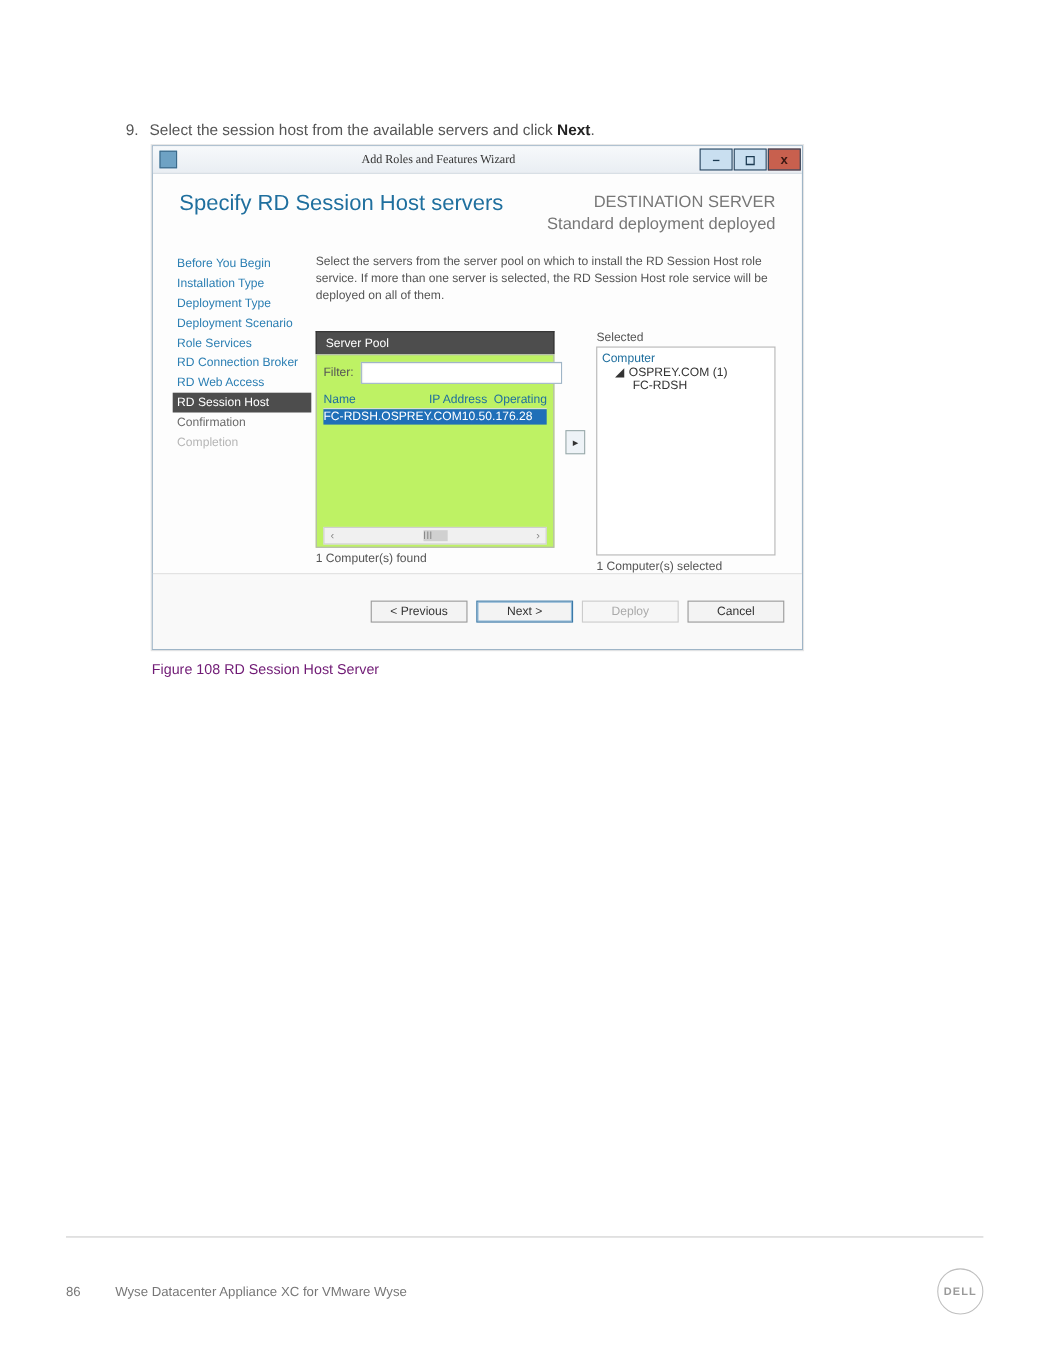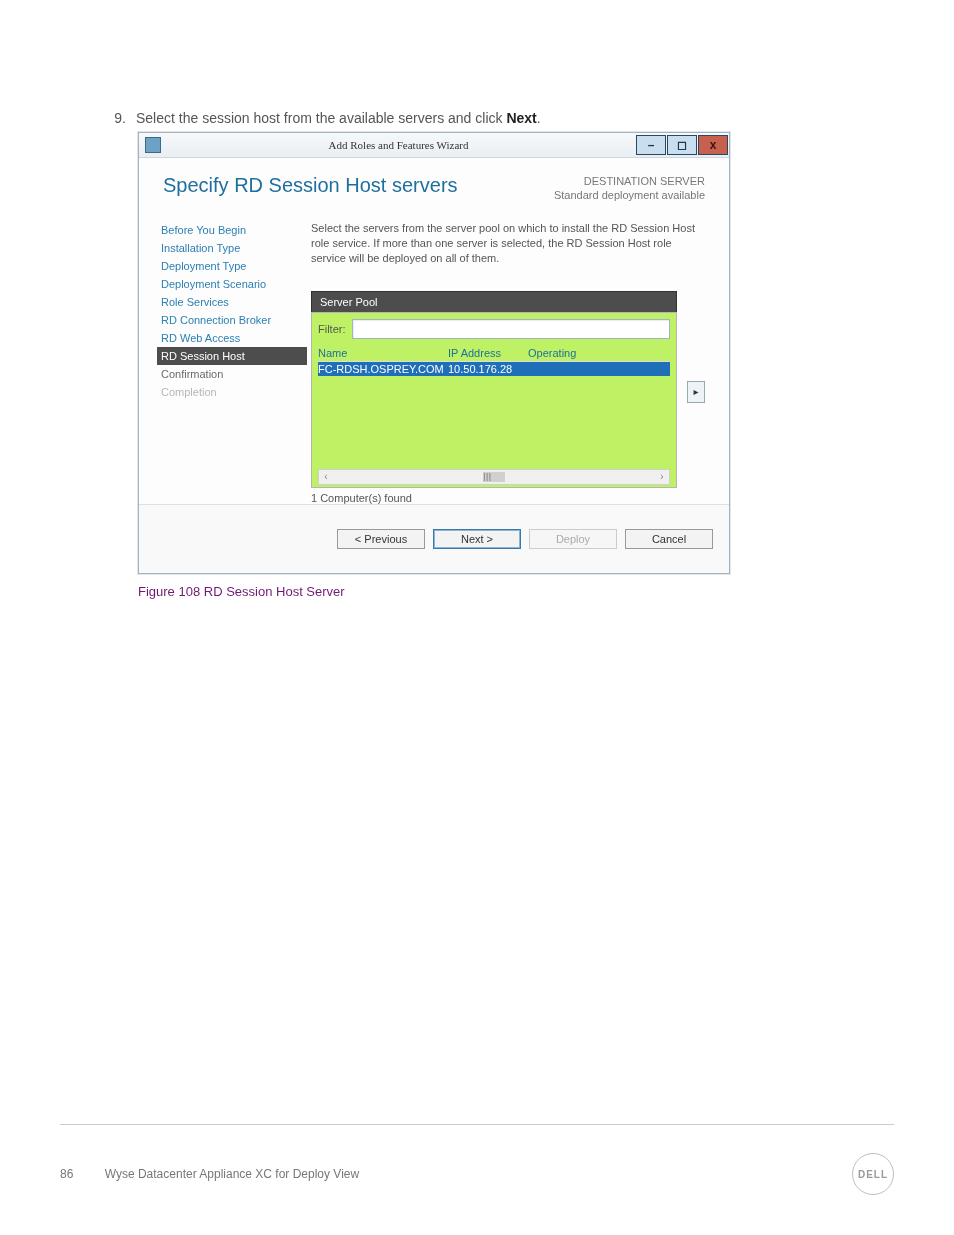--- a/index.html
+++ b/index.html
@@ -77,21 +77,21 @@
     justify-content: space-between;
     align-items: flex-start;
   }
   .wizard-title {
     color:#1f6f9e;
     font-size: 20px;
     font-weight: 300;
   }
   .dest-block {
     text-align: right;
-    font-size: 11px;
+    font-size: 15px;
     color:#777;
     line-height: 1.3;
   }
   .wizard-main {
     display:flex;
     padding: 8px 0 0 0;
   }
   .sidebar {
     width: 150px;
     padding: 4px 0 0 18px;
@@ -292,21 +292,21 @@
             <div class="win-btn win-close">x</div>
           </div>
         </div>
 
         <div class="wizard-body">
 
           <div class="wizard-header">
             <div class="wizard-title">Specify RD Session Host servers</div>
             <div class="dest-block">
               <div>DESTINATION SERVER</div>
-              <div>Standard deployment available</div>
+              <div>Standard deployment deployed</div>
             </div>
           </div>
 
           <div class="wizard-main">
 
             <div class="sidebar">
               <div class="nav-item link">Before You Begin</div>
               <div class="nav-item link">Installation Type</div>
               <div class="nav-item link">Deployment Type</div>
               <div class="nav-item link">Deployment Scenario</div>
@@ -350,20 +350,31 @@
                       <div class="arrow">›</div>
                     </div>
                   </div>
                   <div class="pool-footer">1 Computer(s) found</div>
                 </div>
 
                 <div class="mid-col">
                   <div class="move-btn">▸</div>
                 </div>
 
+                <div class="right-col">
+                  <div class="sel-label">Selected</div>
+                  <div class="tree-box">
+                    <div class="tree-root">Computer</div>
+                    <div class="tree-branch">
+                      <span class="tree-toggle">◢</span><span>OSPREY.COM (1)</span>
+                    </div>
+                    <div class="tree-leaf">FC-RDSH</div>
+                  </div>
+                  <div class="sel-footer">1 Computer(s) selected</div>
+                </div>
 
               </div>
 
             </div>
 
           </div>
 
           <div class="button-bar">
             <div class="btn">&lt; Previous</div>
             <div class="btn primary">Next &gt;</div>
@@ -377,19 +388,19 @@
       <div class="caption">Figure 108  RD Session Host Server</div>
 
     </div>
   </div>
 
   <div class="footer-area">
     <hr class="footer-rule">
     <div class="footer-line">
       <div>
         <span class="pn">86</span>
-        <span>Wyse Datacenter Appliance XC for Deploy View</span>
+        <span>Wyse Datacenter Appliance XC for VMware Wyse</span>
       </div>
       <div class="logo">DELL</div>
     </div>
   </div>
 
 </div>
 
 </body></html>

